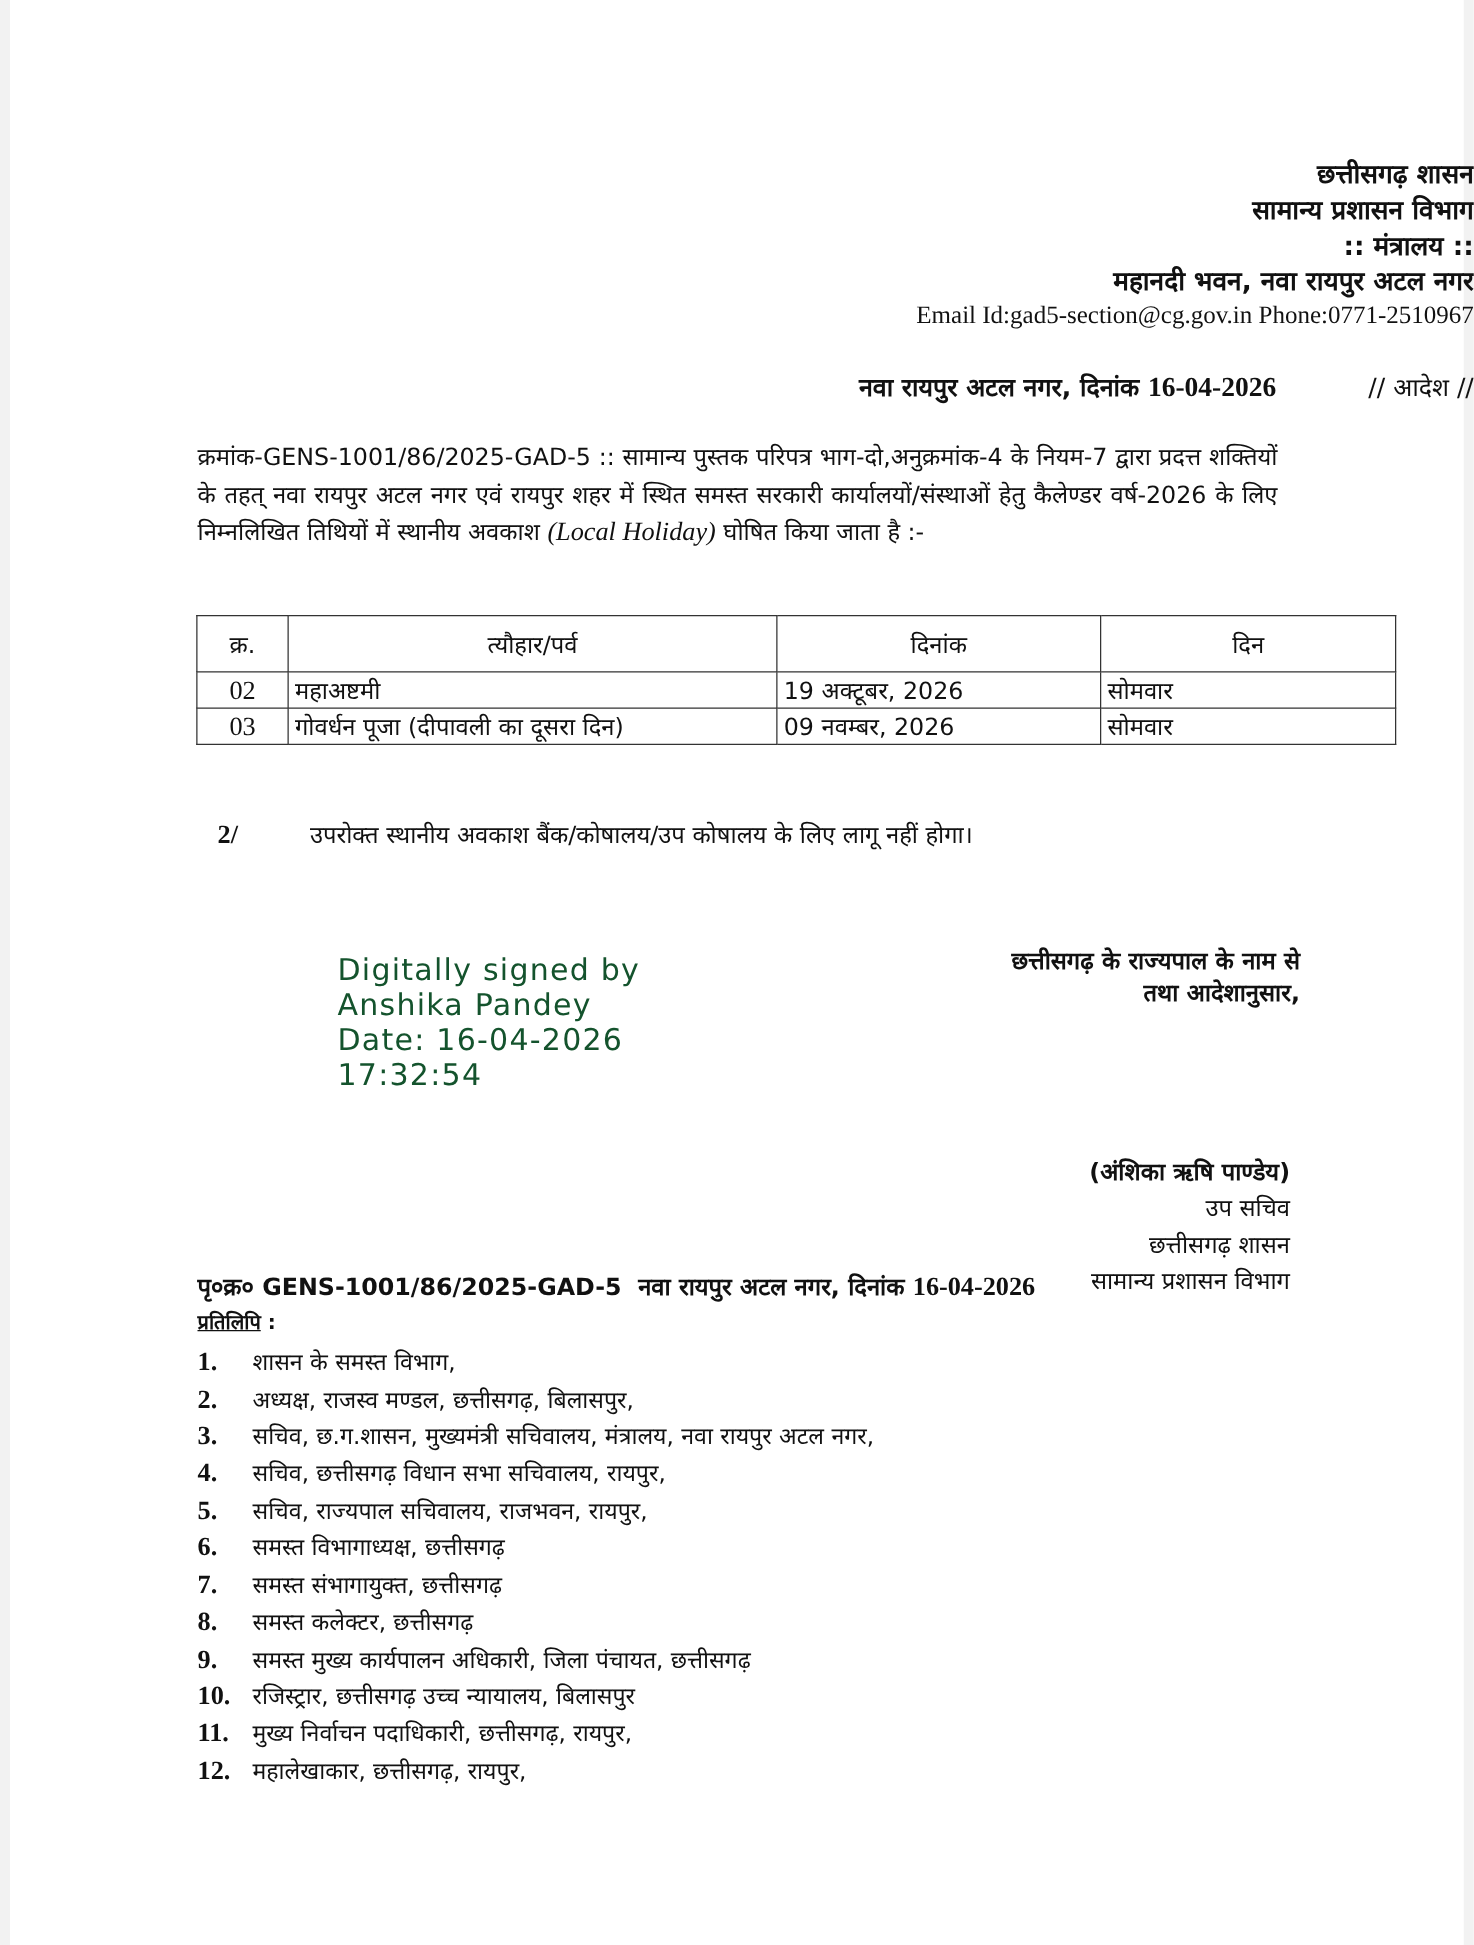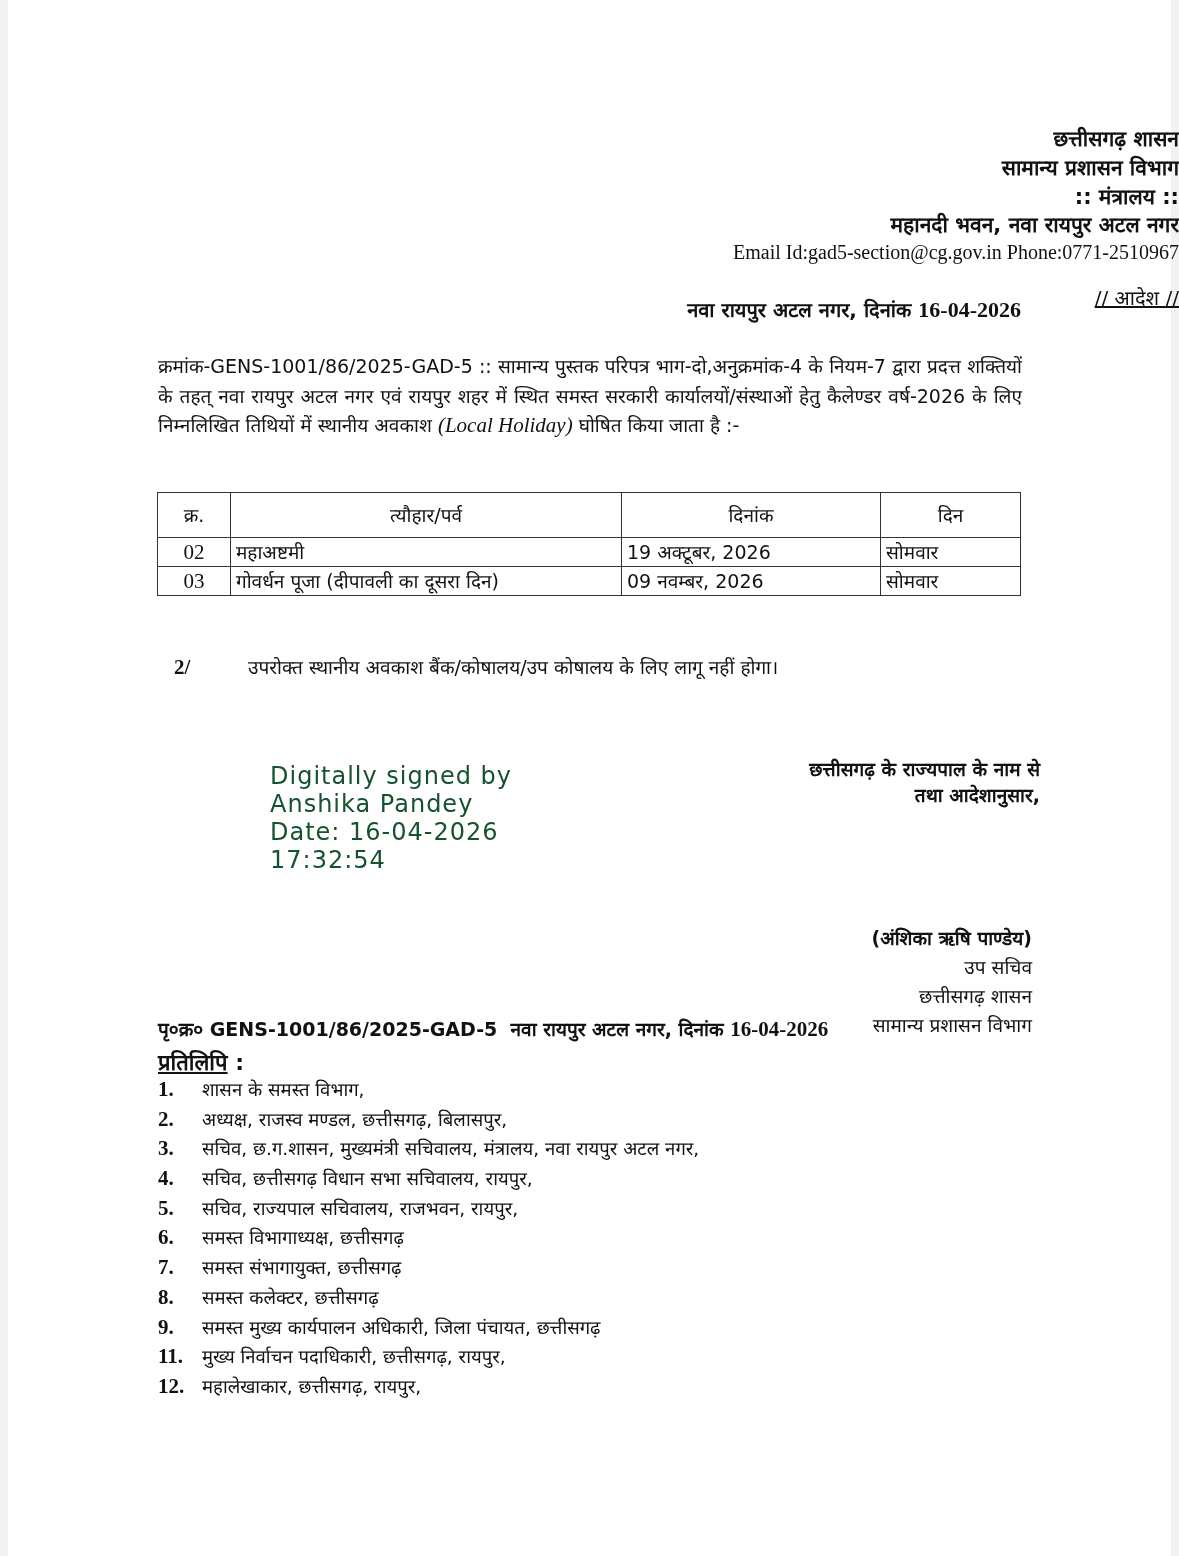--- a/index.html
+++ b/index.html
@@ -17,52 +17,52 @@
   .aadesh { left: 0; width: 1179px; font-family: "DejaVu Sans", sans-serif; font-size: 20px; }
   .dateline { right: 158px; font-family: "DejaVu Sans", sans-serif; font-weight: bold; font-size: 20px; text-align: right; }
   .dateline .num { font-family: "Liberation Serif", serif; font-size: 22px; }
   .para {
     left: 158px; width: 864px; font-family: "DejaVu Sans", sans-serif; font-size: 19px; line-height: 29.5px;
     text-align: justify; text-align-last: left;
   }
   .para b { font-weight: normal; }
   .para .en { font-family: "Liberation Serif", serif; font-size: 21px; font-style: italic; }
   table.holidays {
-    position: absolute; left: 157px; top: 492px; width: 864px; border-collapse: collapse;
+    position: absolute; left: 157px; top: 492px; width: 960px; border-collapse: collapse;
     font-family: "DejaVu Sans", sans-serif; font-size: 19px; border-radius: 17px;
   }
   table.holidays th, table.holidays td { border: 1.5px solid #333; padding: 0 5px; height: 28px; }
   table.holidays th { height: 44px; font-weight: normal; text-align: center; }
   table.holidays td.sn { text-align: center; font-family: "Liberation Serif", serif; font-size: 21px; width: 62px; }
   .point2 { left: 158px; top: 654px; font-family: "DejaVu Sans", sans-serif; font-size: 19px; margin-left: 16px; }
   .point2 .no { font-family: "Liberation Serif", serif; font-weight: bold; font-size: 21px; display: inline-block; width: 74px; }
   .gov { left: 640px; width: 400px; font-family: "DejaVu Sans", sans-serif; font-weight: bold; font-size: 19px; line-height: 26px; }
   .dsig { left: 270px; top: 762px; font-family: "DejaVu Sans", sans-serif; font-size: 24px; line-height: 28px; color: #14532d; letter-spacing: 1px; }
   .officer { left: 640px; width: 392px; font-family: "DejaVu Sans", sans-serif; font-size: 19px; line-height: 29px; }
   .officer .name { font-weight: bold; }
   .ref { left: 158px; top: 1016px; font-family: "DejaVu Sans", sans-serif; font-weight: bold; font-size: 19px; }
   .ref .num { font-family: "Liberation Serif", serif; font-size: 21px; }
-  .copy-label { left: 158px; top: 1046px; font-family: "DejaVu Sans", sans-serif; font-weight: bold; font-size: 22px; }
+  .copy-label { left: 158px; top: 1046px; font-family: "DejaVu Sans", sans-serif; font-weight: bold; font-size: 16px; }
   .copy-label u { text-decoration: underline; }
   .copylist { left: 158px; top: 1075px; font-family: "DejaVu Sans", sans-serif; font-size: 18.5px; margin: 0; padding: 0; list-style: none; }
   .copylist li { height: 29.7px; line-height: 29.7px; white-space: nowrap; }
   .copylist .no { display: inline-block; width: 44px; font-family: "Liberation Serif", serif; font-weight: bold; font-size: 21px; }
 </style>
 </head>
 <body>
 
 <div class="page"></div>
 
 <div class="abs hdr center" style="top:76px;">छत्तीसगढ़ शासन</div>
 <div class="abs hdr center" style="top:105px;">सामान्य प्रशासन विभाग</div>
 <div class="abs hdr center" style="top:134px;">:: मंत्रालय ::</div>
 <div class="abs hdr center" style="top:162px;">महानदी भवन, नवा रायपुर अटल नगर</div>
 <div class="abs email center" style="top:193px;">Email Id:gad5-section@cg.gov.in  Phone:0771-2510967</div>
 
-<div class="abs aadesh center" style="top:236px;text-decoration:underline;">// आदेश //</div>
+<div class="abs aadesh center" style="top:248px;">// आदेश //</div>
 
 <div class="abs dateline" style="top:296px;">
   <span>नवा रायपुर अटल नगर, दिनांक </span><span class="num">16-04-2026</span>
 </div>
 
 <div class="abs para" style="top:352px;">
   <b>क्रमांक-GENS-1001/86/2025-GAD-5</b><span> :: सामान्य पुस्तक परिपत्र भाग-दो,अनुक्रमांक-4 के नियम-7 द्वारा प्रदत्त शक्तियों के तहत् नवा रायपुर अटल नगर एवं रायपुर शहर में स्थित समस्त सरकारी कार्यालयों/संस्थाओं हेतु कैलेण्डर वर्ष-2026 के लिए निम्नलिखित तिथियों में स्थानीय अवकाश </span><span class="en">(Local Holiday)</span><span> घोषित किया जाता है :-</span>
 </div>
 
 <table class="holidays">
@@ -121,15 +121,16 @@
 <ul class="abs copylist">
   <li><span class="no">1.</span><span>शासन के समस्त विभाग,</span></li>
   <li><span class="no">2.</span><span>अध्यक्ष, राजस्व मण्डल, छत्तीसगढ़, बिलासपुर,</span></li>
   <li><span class="no">3.</span><span>सचिव, छ.ग.शासन, मुख्यमंत्री सचिवालय, मंत्रालय, नवा रायपुर अटल नगर,</span></li>
   <li><span class="no">4.</span><span>सचिव, छत्तीसगढ़ विधान सभा सचिवालय, रायपुर,</span></li>
   <li><span class="no">5.</span><span>सचिव, राज्यपाल सचिवालय, राजभवन, रायपुर,</span></li>
   <li><span class="no">6.</span><span>समस्त विभागाध्यक्ष, छत्तीसगढ़</span></li>
   <li><span class="no">7.</span><span>समस्त संभागायुक्त, छत्तीसगढ़</span></li>
   <li><span class="no">8.</span><span>समस्त कलेक्टर, छत्तीसगढ़</span></li>
   <li><span class="no">9.</span><span>समस्त मुख्य कार्यपालन अधिकारी, जिला पंचायत, छत्तीसगढ़</span></li>
+  <li><span class="no">10.</span><span>रजिस्ट्रार, छत्तीसगढ़ उच्च न्यायालय, बिलासपुर</span></li>
   <li><span class="no">11.</span><span>मुख्य निर्वाचन पदाधिकारी, छत्तीसगढ़, रायपुर,</span></li>
   <li><span class="no">12.</span><span>महालेखाकार, छत्तीसगढ़, रायपुर,</span></li>
 </ul>
 
 </body></html>

